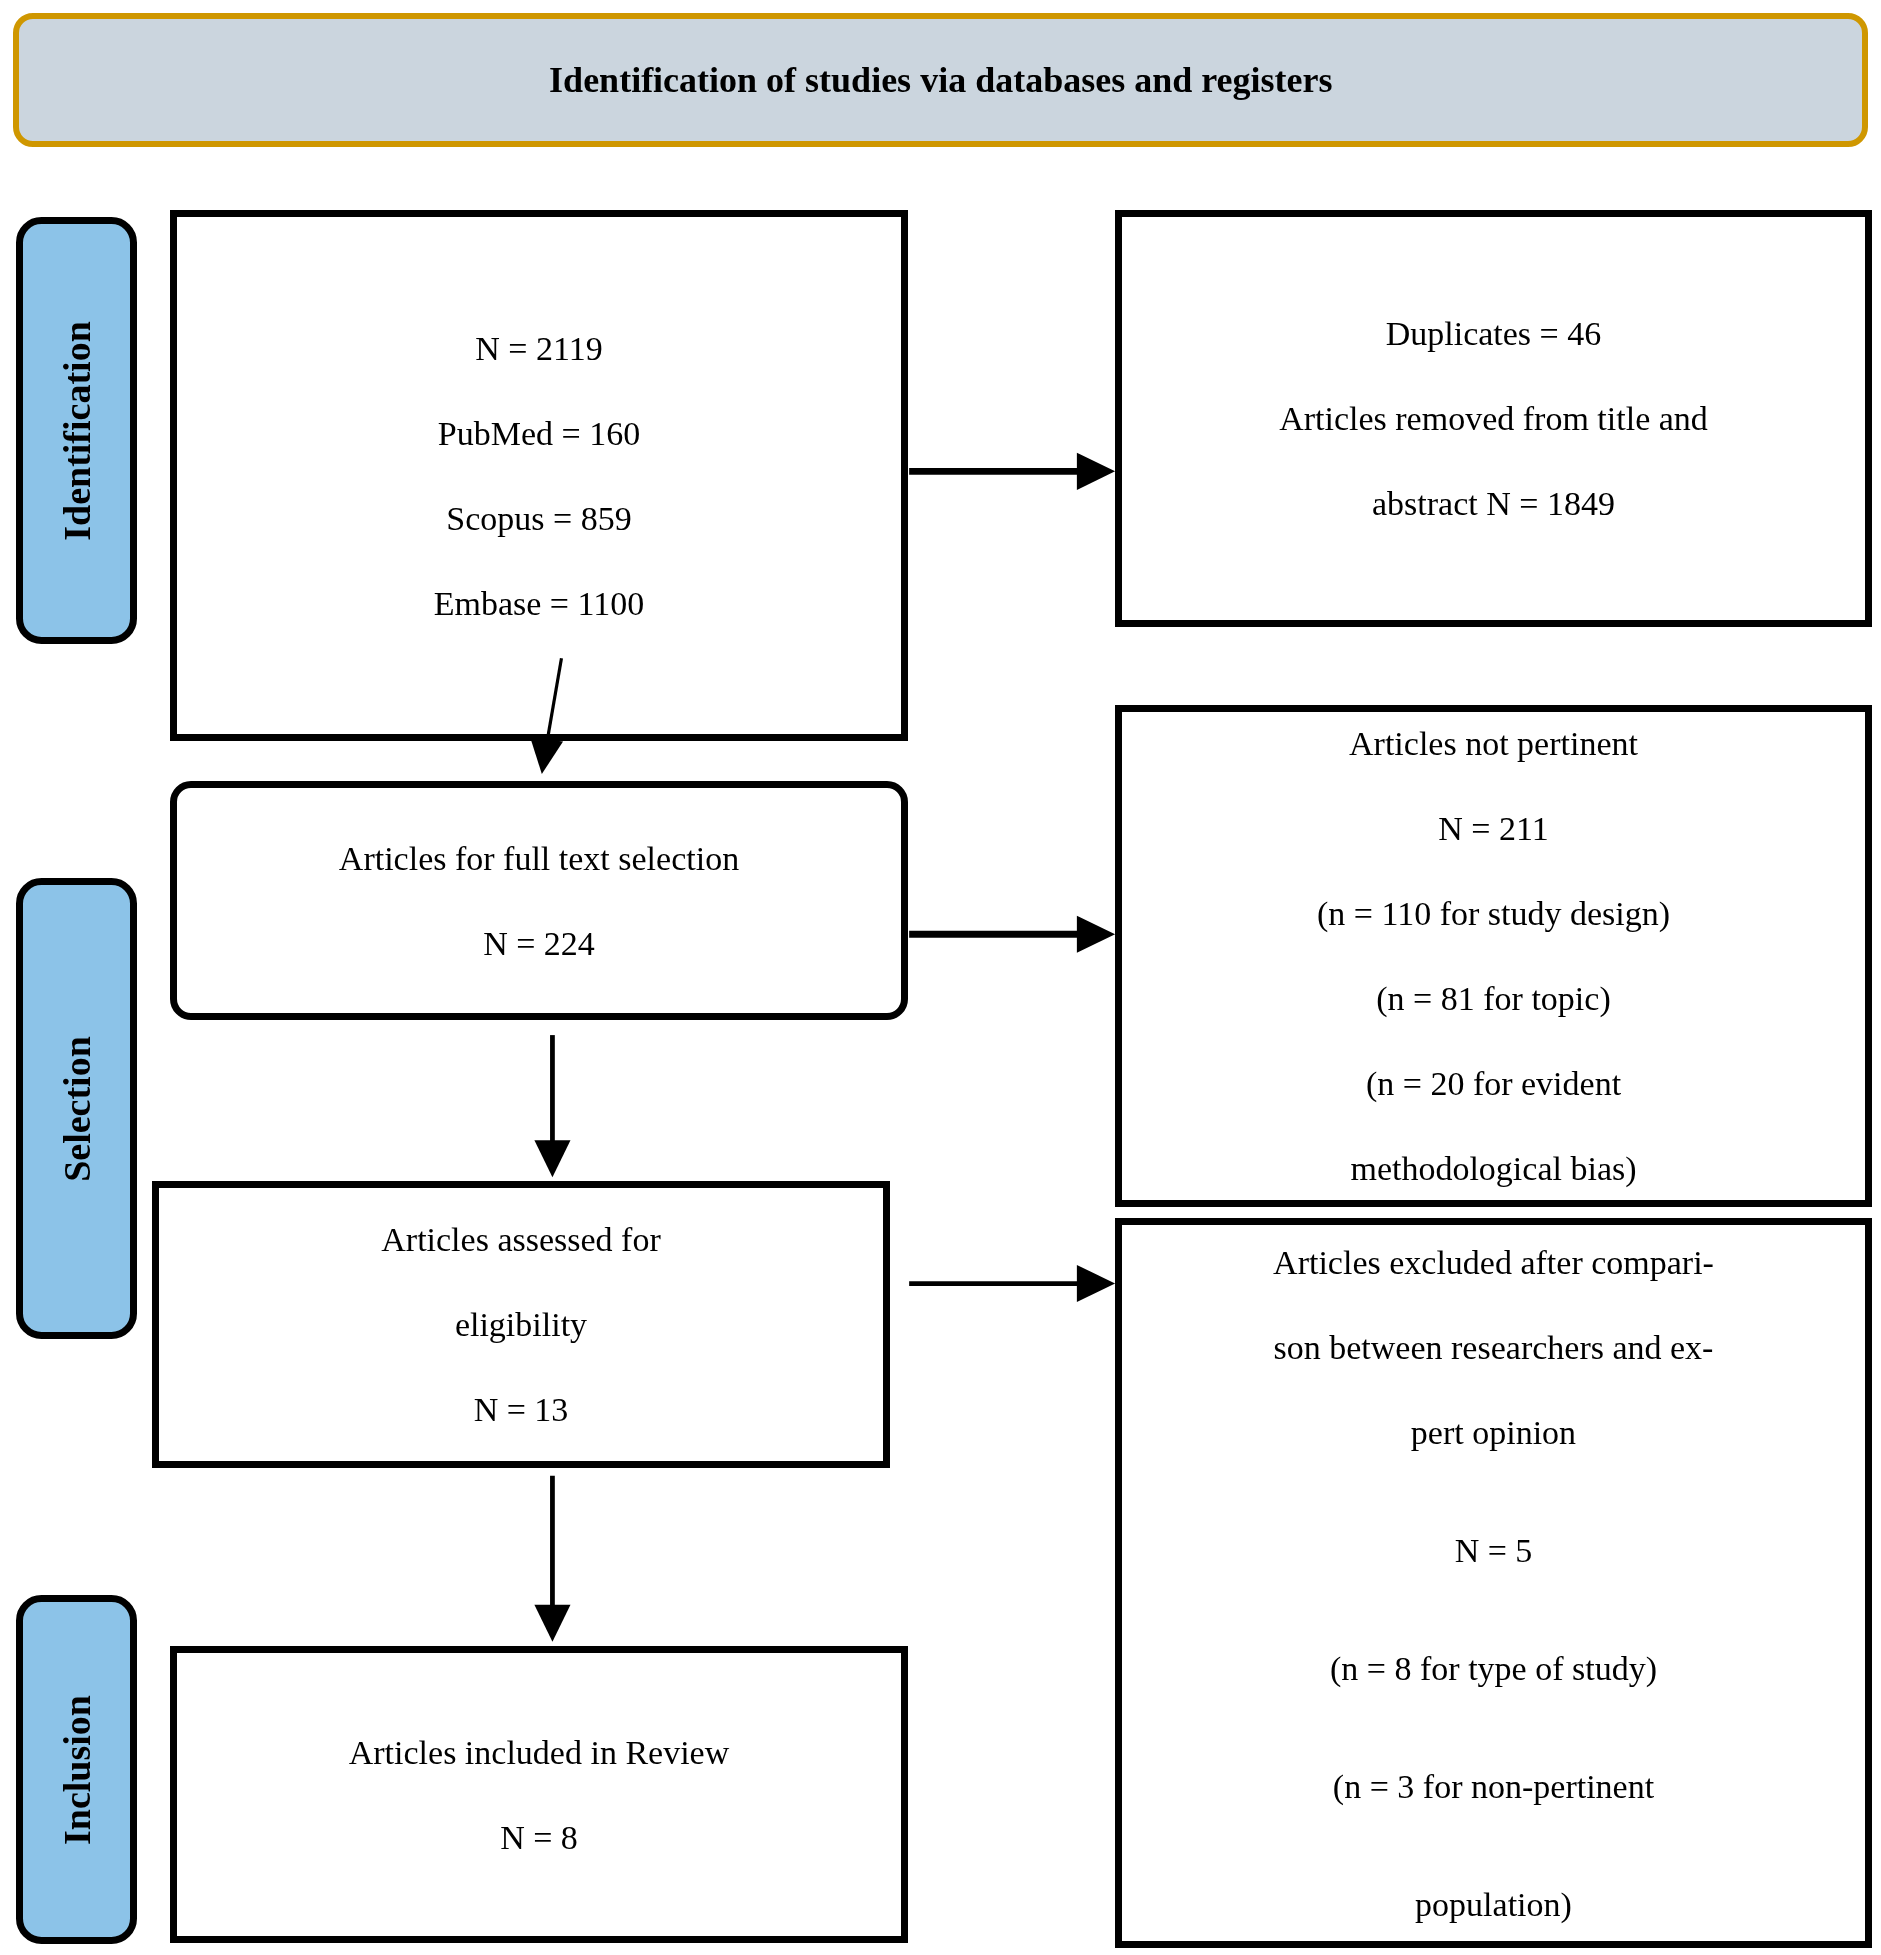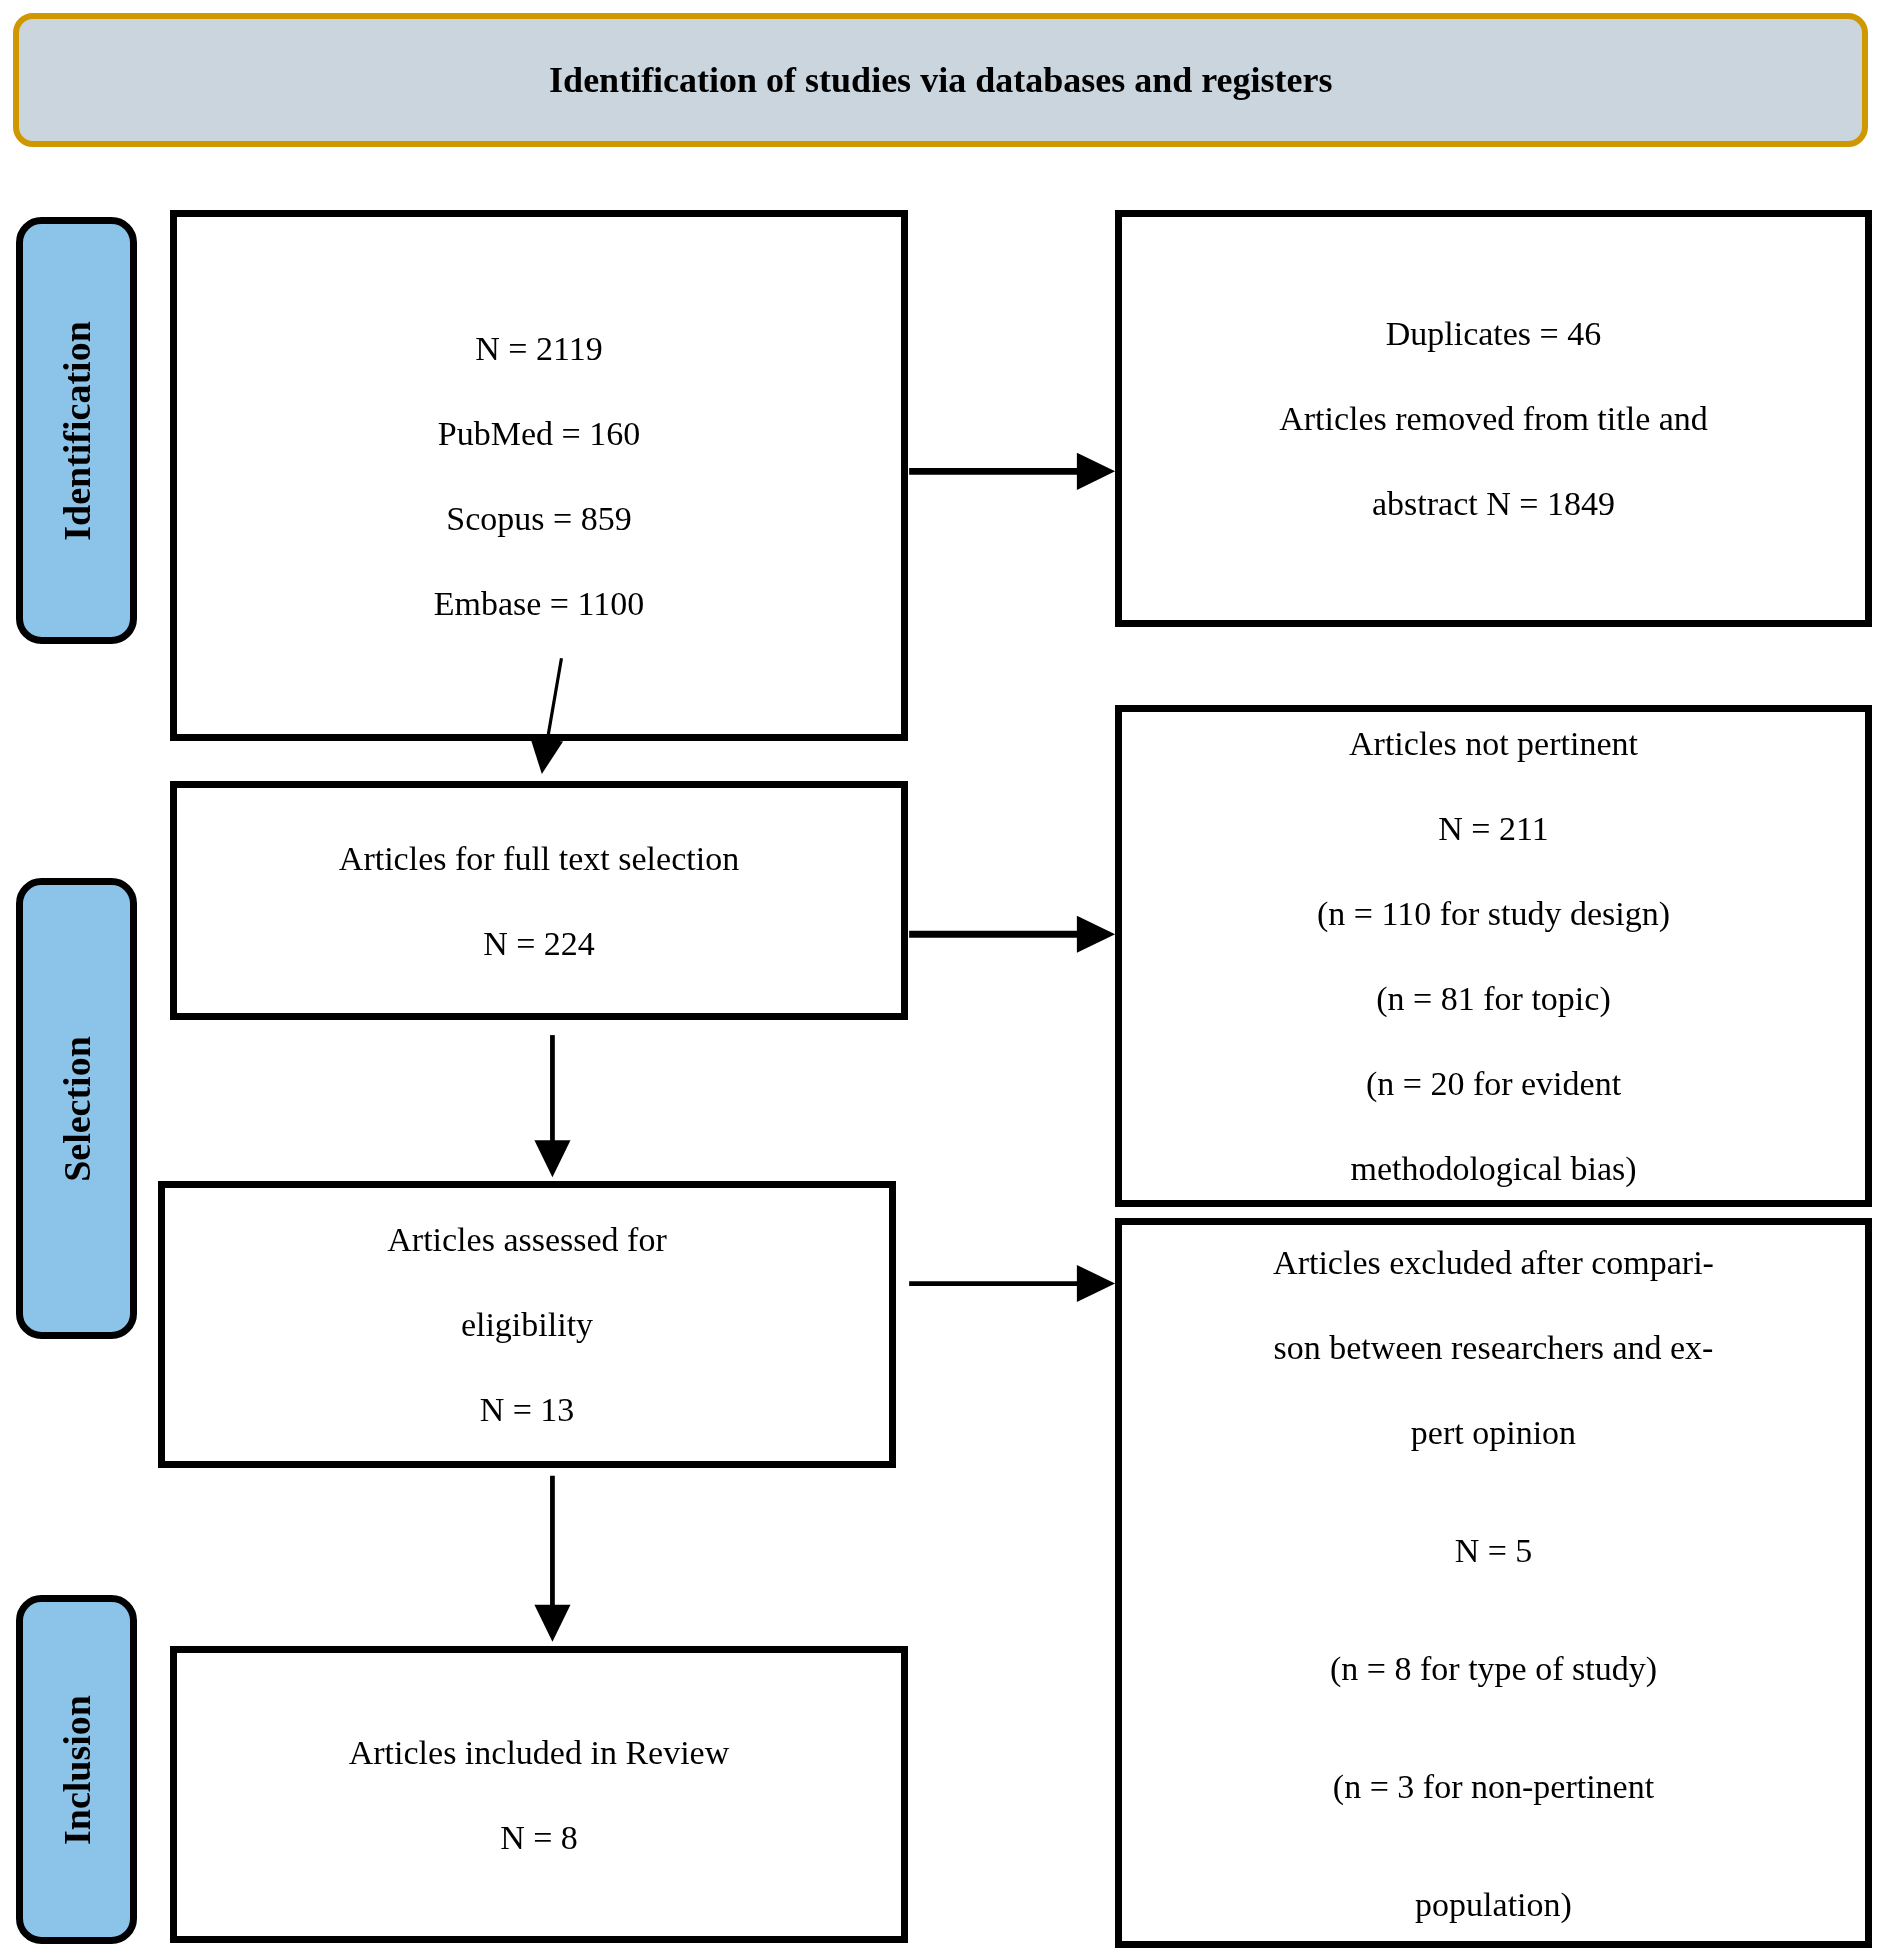--- a/index.html
+++ b/index.html
@@ -34,23 +34,23 @@
     white-space:nowrap;
     font-size:38px;font-weight:bold;
   }
   .box{
     position:absolute;background:#ffffff;border:7px solid #000;
     display:flex;flex-direction:column;justify-content:center;align-items:center;
     text-align:center;font-size:34px;line-height:85px;
   }
   #box-identified   {left:170px; top:210px;  width:738px;height:531px;}
   #box-duplicates   {left:1115px;top:210px;  width:757px;height:417px;}
-  #box-fulltext     {left:170px; top:781px; width:738px;height:239px;}
+  #box-fulltext     {left:170px; top:781px; width:738px;height:239px;border-radius:21px;}
   #box-notpertinent {left:1115px;top:705px; width:757px;height:502px;}
-  #box-assessed     {left:158px; top:1181px; width:738px;height:287px;}
+  #box-assessed     {left:152px; top:1181px; width:738px;height:287px;}
   #box-excluded     {left:1115px;top:1218px; width:757px;height:730px;}
   #box-included     {left:170px; top:1646px; width:738px;height:297px;}
   .line{width:100%;}
   .gap{margin-top:33px;}
   svg.arrows{position:absolute;left:0;top:0;width:1882px;height:1955px;pointer-events:none;}
 </style>
 </head>
 <body>
 
 <div id="canvas" style="--header-bg: #cbd5de; --header-border: #cf9700; --stage-bg: #8cc3e8;">

